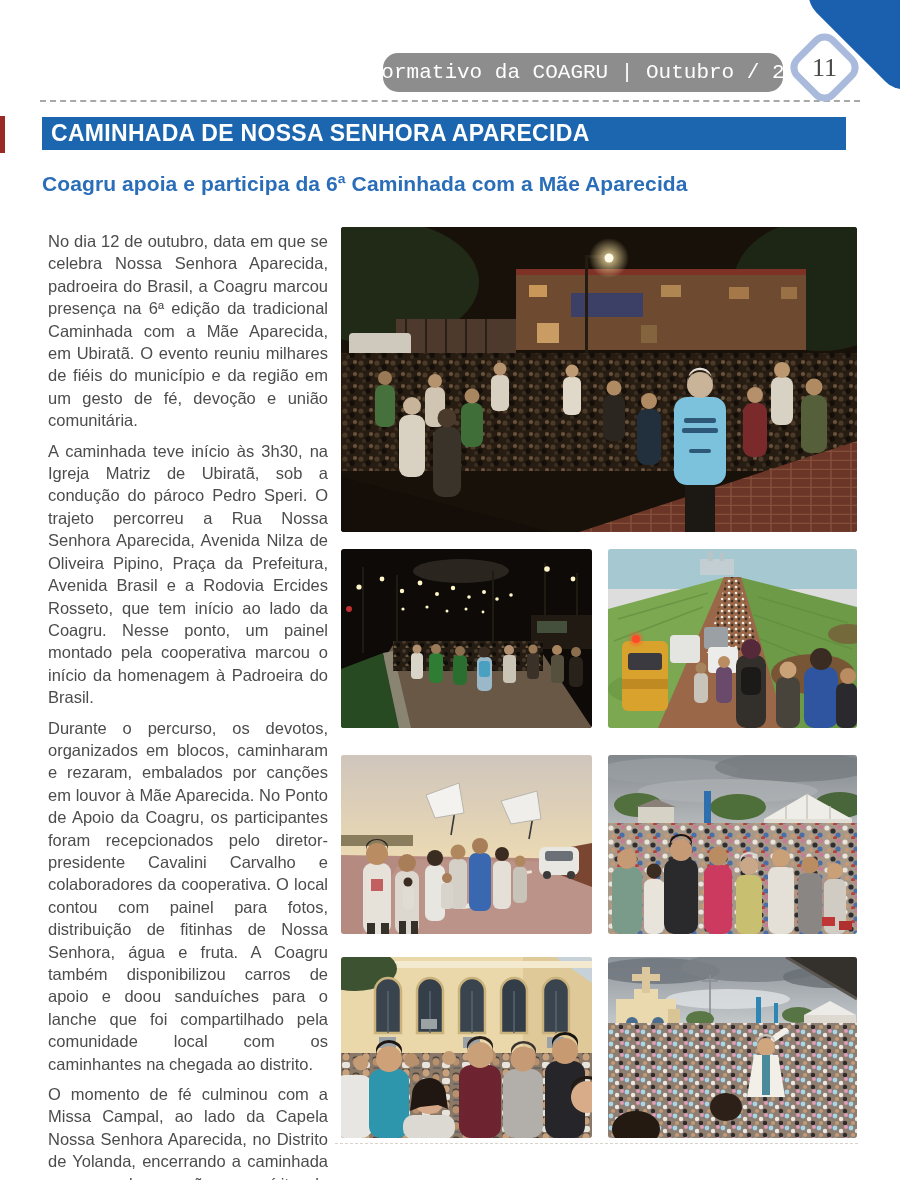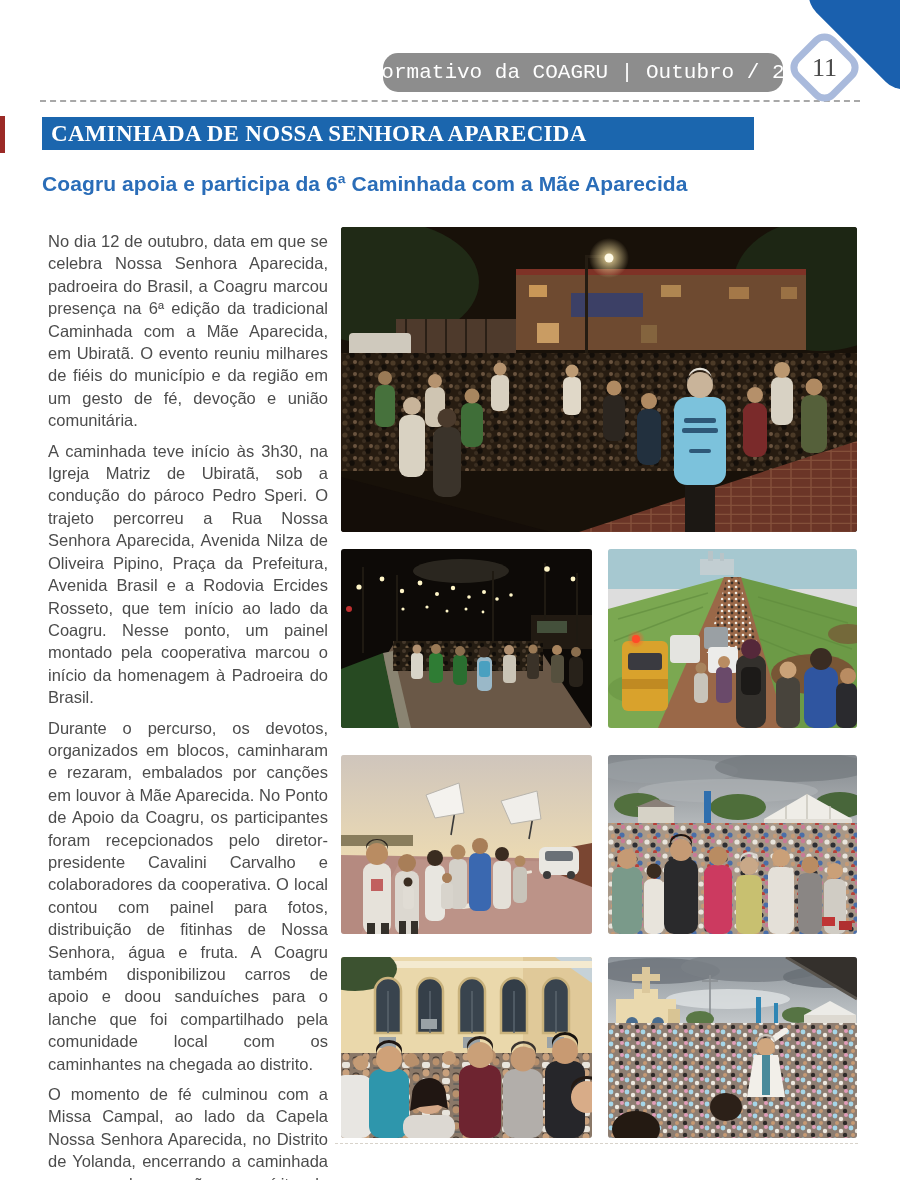--- a/index.html
+++ b/index.html
@@ -34,24 +34,24 @@
   }
   .bottom-rule{
     position:absolute;left:335px;top:1143px;width:523px;height:0;
     border-top:1px dashed #d8d3cb;
   }
   .red-strip{
     position:absolute;left:0;top:116px;width:5px;height:37px;background:#9b2a26;
   }
   
   .title-bar{
-    position:absolute;left:42px;top:117px;width:712px;height:33px;
+    position:absolute;left:42px;top:117px;width:804px;height:33px;
     background:#1b66ae;color:#ffffff;font-weight:bold;font-size:23px;
     line-height:33px;padding-left:9px;box-sizing:border-box;letter-spacing:.3px;
-    white-space:nowrap;overflow:hidden;font-family:Liberation Serif, serif;
+    white-space:nowrap;overflow:hidden;
   }
   .subtitle{
     position:absolute;left:42px;top:172px;width:760px;
     color:#2a6db8;font-weight:bold;font-size:21px;letter-spacing:.1px;
   }
   
   .body-col{
     position:absolute;left:40px;top:222px;width:296px;
     color:#4c4c4c;font-size:16.5px;line-height:22.4px;text-align:justify;
   }

